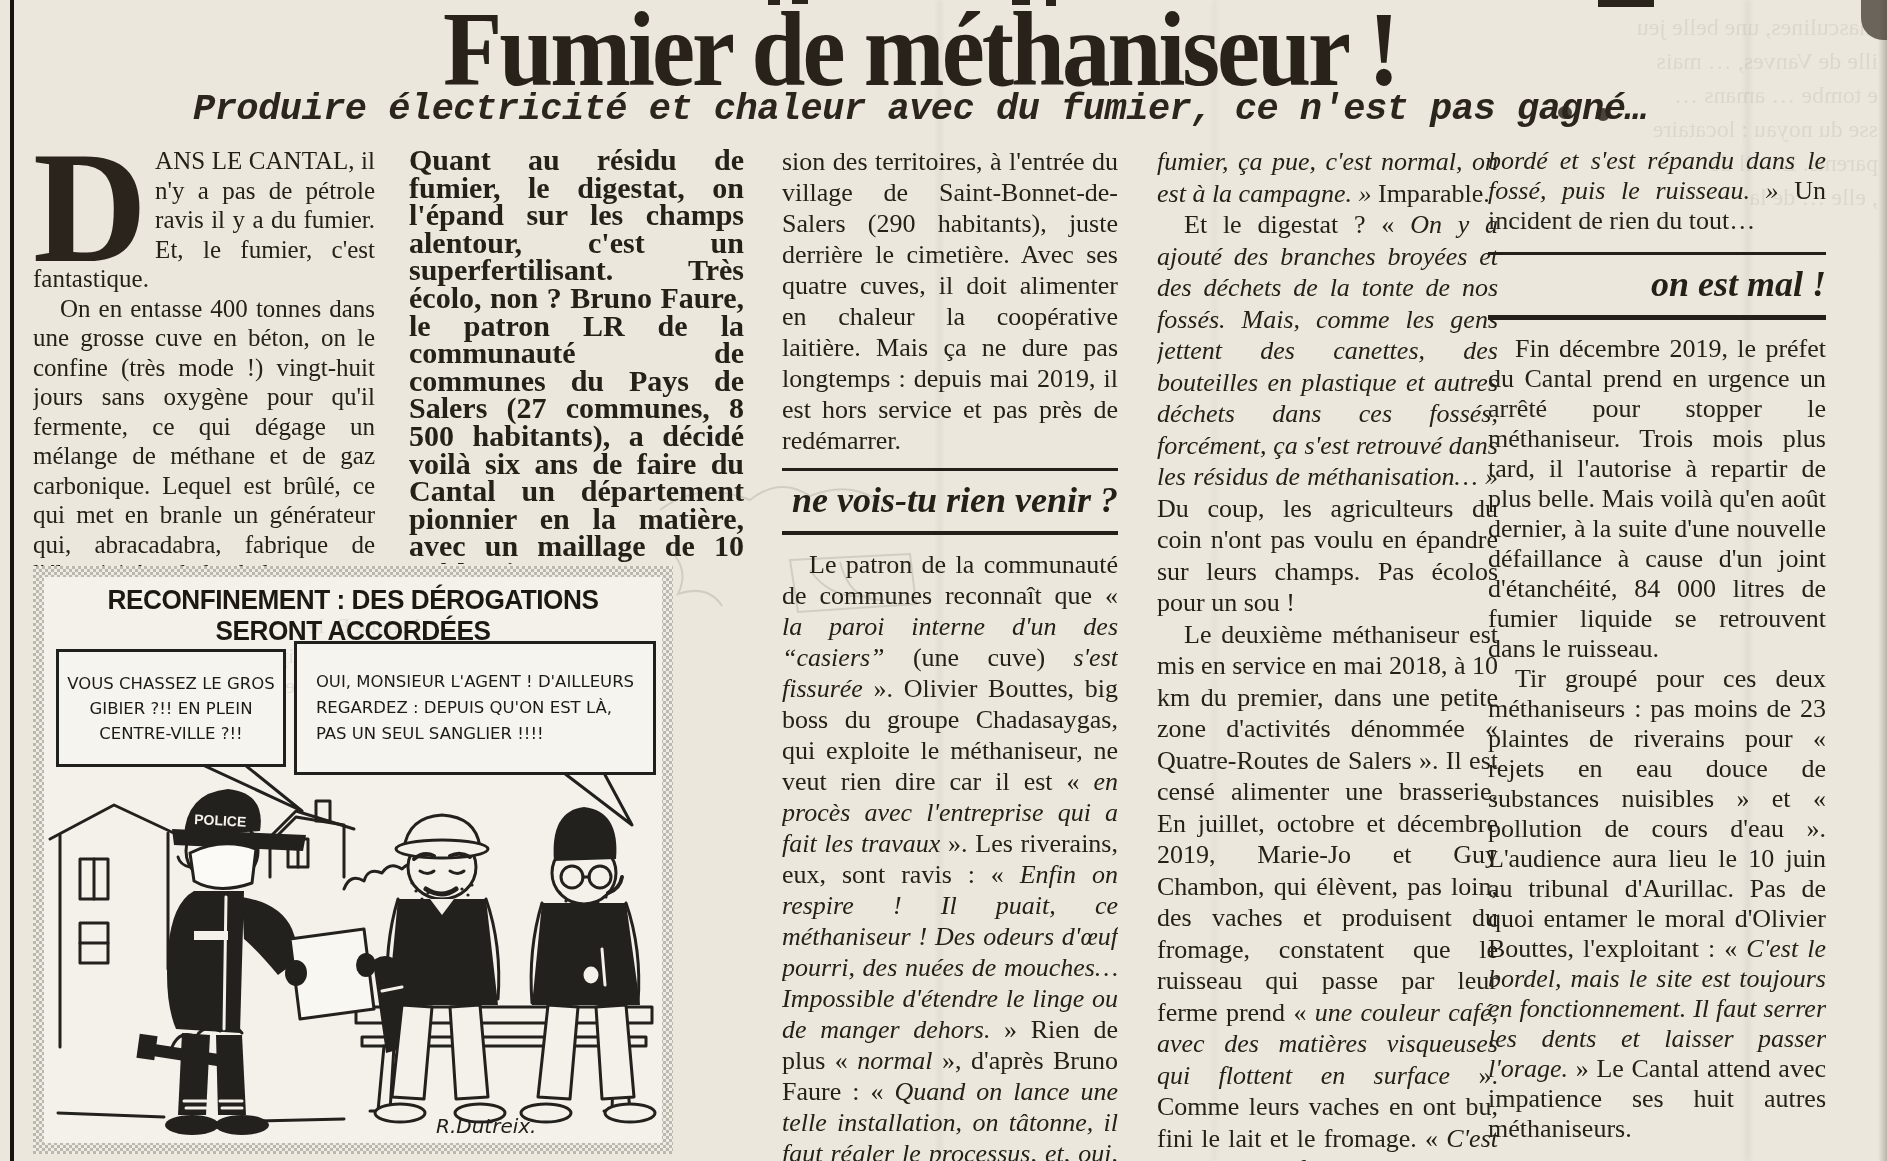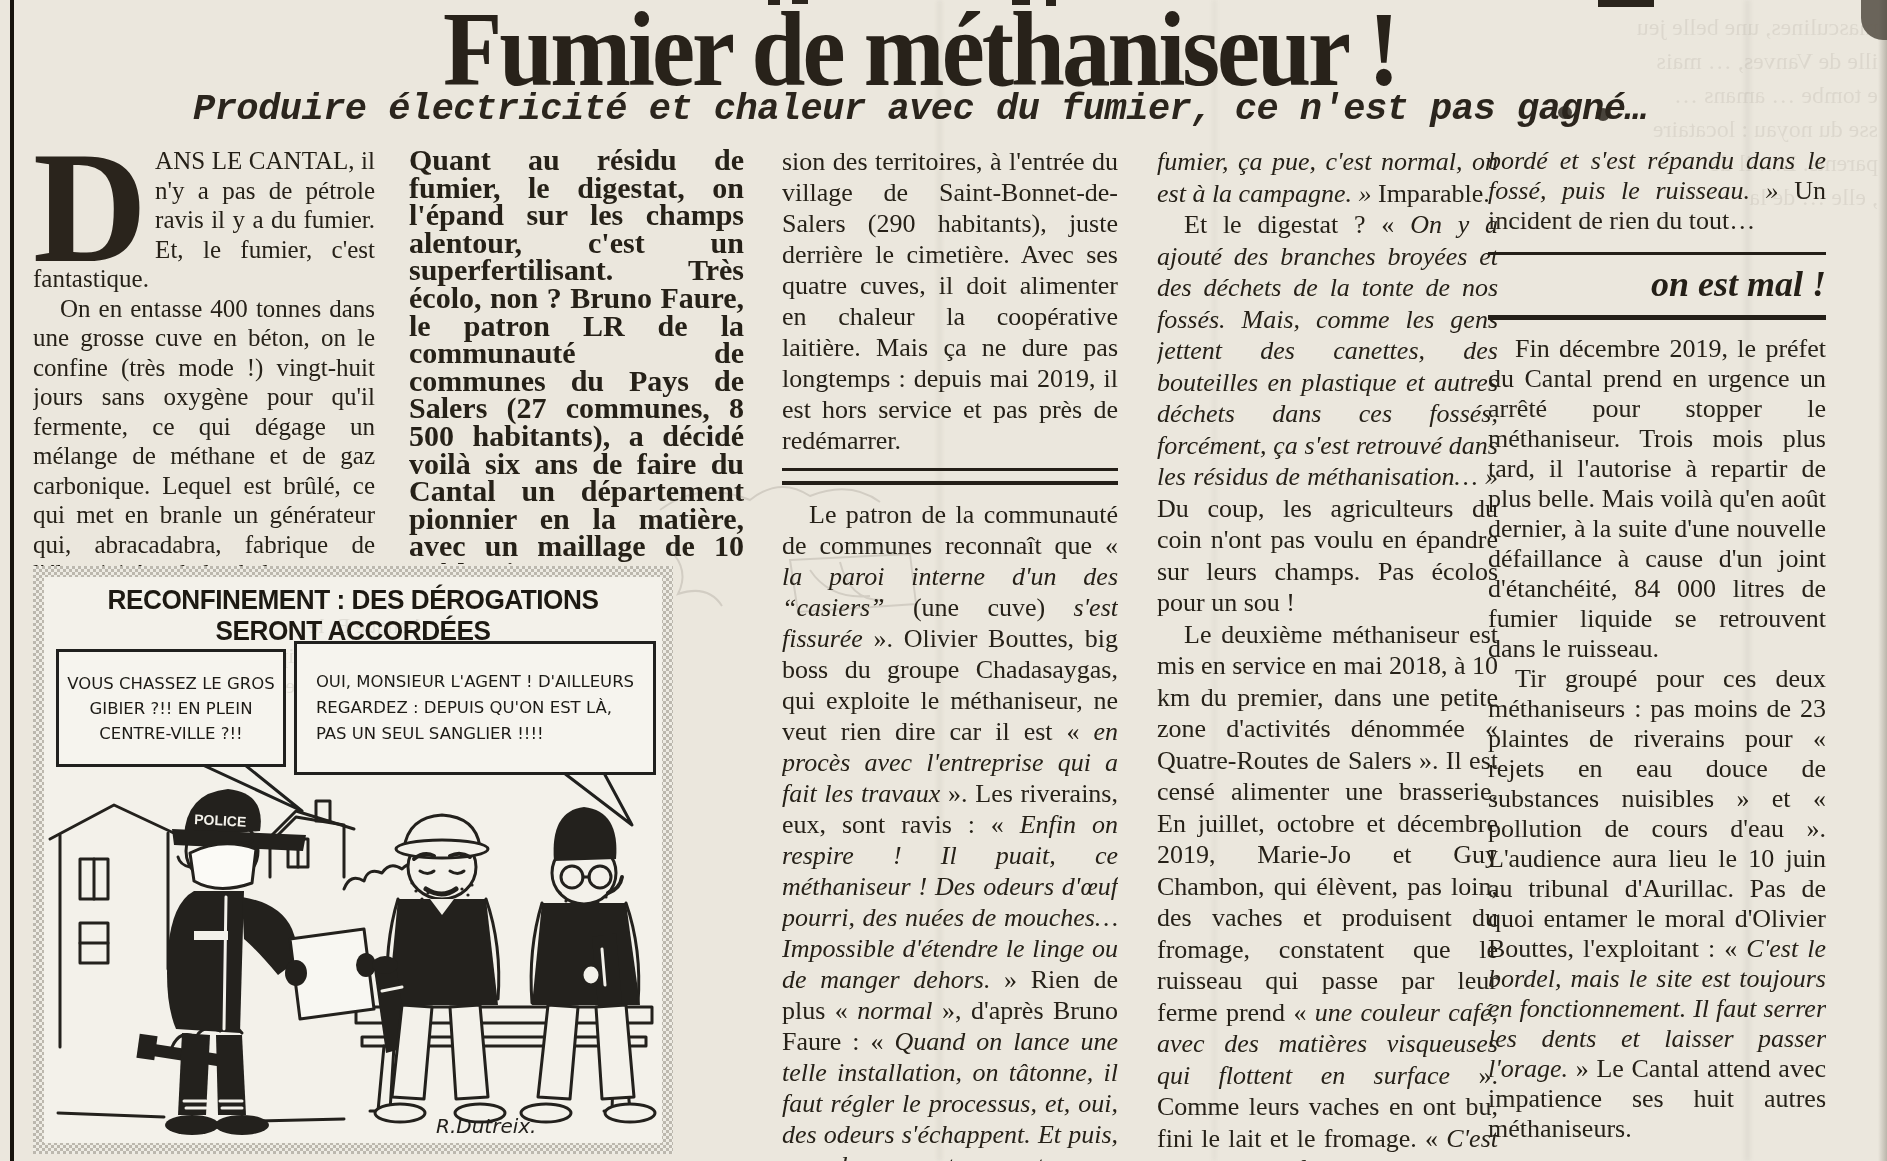--- a/index.html
+++ b/index.html
@@ -108,20 +108,21 @@
 
   <div class="col c2">
     <p class="cont"><span>Quant au résidu de fumier, le digestat, on l'épand sur les champs alentour, c'est un superfertilisant. Très écolo, non ? Bruno Faure, le patron LR de la communauté de communes du Pays de Salers (27 communes, 8 500 habitants), a décidé voilà six ans de faire du Cantal un département pionnier en la matière, avec un maillage de 10 méthaniseurs.</span></p>
     <p><span>Le premier est inauguré en septembre 2017 par Jacques Mézard, ministre de la Cohé-</span></p>
   </div>
 
   <div class="col c3">
     <p class="cont"><span>sion des territoires, à l'entrée du village de Saint-Bonnet-de-Salers (290 habitants), juste derrière le cimetière. Avec ses quatre cuves, il doit alimenter en chaleur la coopérative laitière. Mais ça ne dure pas longtemps : depuis mai 2019, il est hors service et pas près de redémarrer.</span></p>
     <div class="intertitle">
       <div class="rule"></div>
+      <div class="l2">ne vois-tu rien venir ?</div>
       <div class="rule bot"></div>
     </div>
     <p class="cont" style="text-indent:27px;">
       <span>Le patron de la communauté de communes reconnaît que « </span><i>la paroi interne d'un des “casiers”</i><span> (une cuve) </span><i>s'est fissurée</i><span> ». Olivier Bouttes, big boss du groupe Chadasaygas, qui exploite le méthaniseur, ne veut rien dire car il est « </span><i>en procès avec l'entreprise qui a fait les travaux</i><span> ». Les riverains, eux, sont ravis : « </span><i>Enfin on respire ! Il puait, ce méthaniseur ! Des odeurs d'œuf pourri, des nuées de mouches… Impossible d'étendre le linge ou de manger dehors.</i><span> » Rien de plus « </span><i>normal</i><span> », d'après Bruno Faure : « </span><i>Quand on lance une telle installation, on tâtonne, il faut régler le processus, et, oui, des odeurs s'échappent. Et puis, quand on transporte ou décharge du</i>
     </p>
   </div>
 
   <div class="col c4">
     <p class="cont"><i>fumier, ça pue, c'est normal, on est à la campagne. »</i><span> Imparable.</span></p>
     <p><span>Et le digestat ? « </span><i>On y a ajouté des branches broyées et des déchets de la tonte de nos fossés. Mais, comme les gens jettent des canettes, des bouteilles en plastique et autres déchets dans ces fossés, forcément, ça s'est retrouvé dans les résidus de méthanisation… »</i><span> Du coup, les agriculteurs du coin n'ont pas voulu en épandre sur leurs champs. Pas écolos pour un sou !</span></p>

